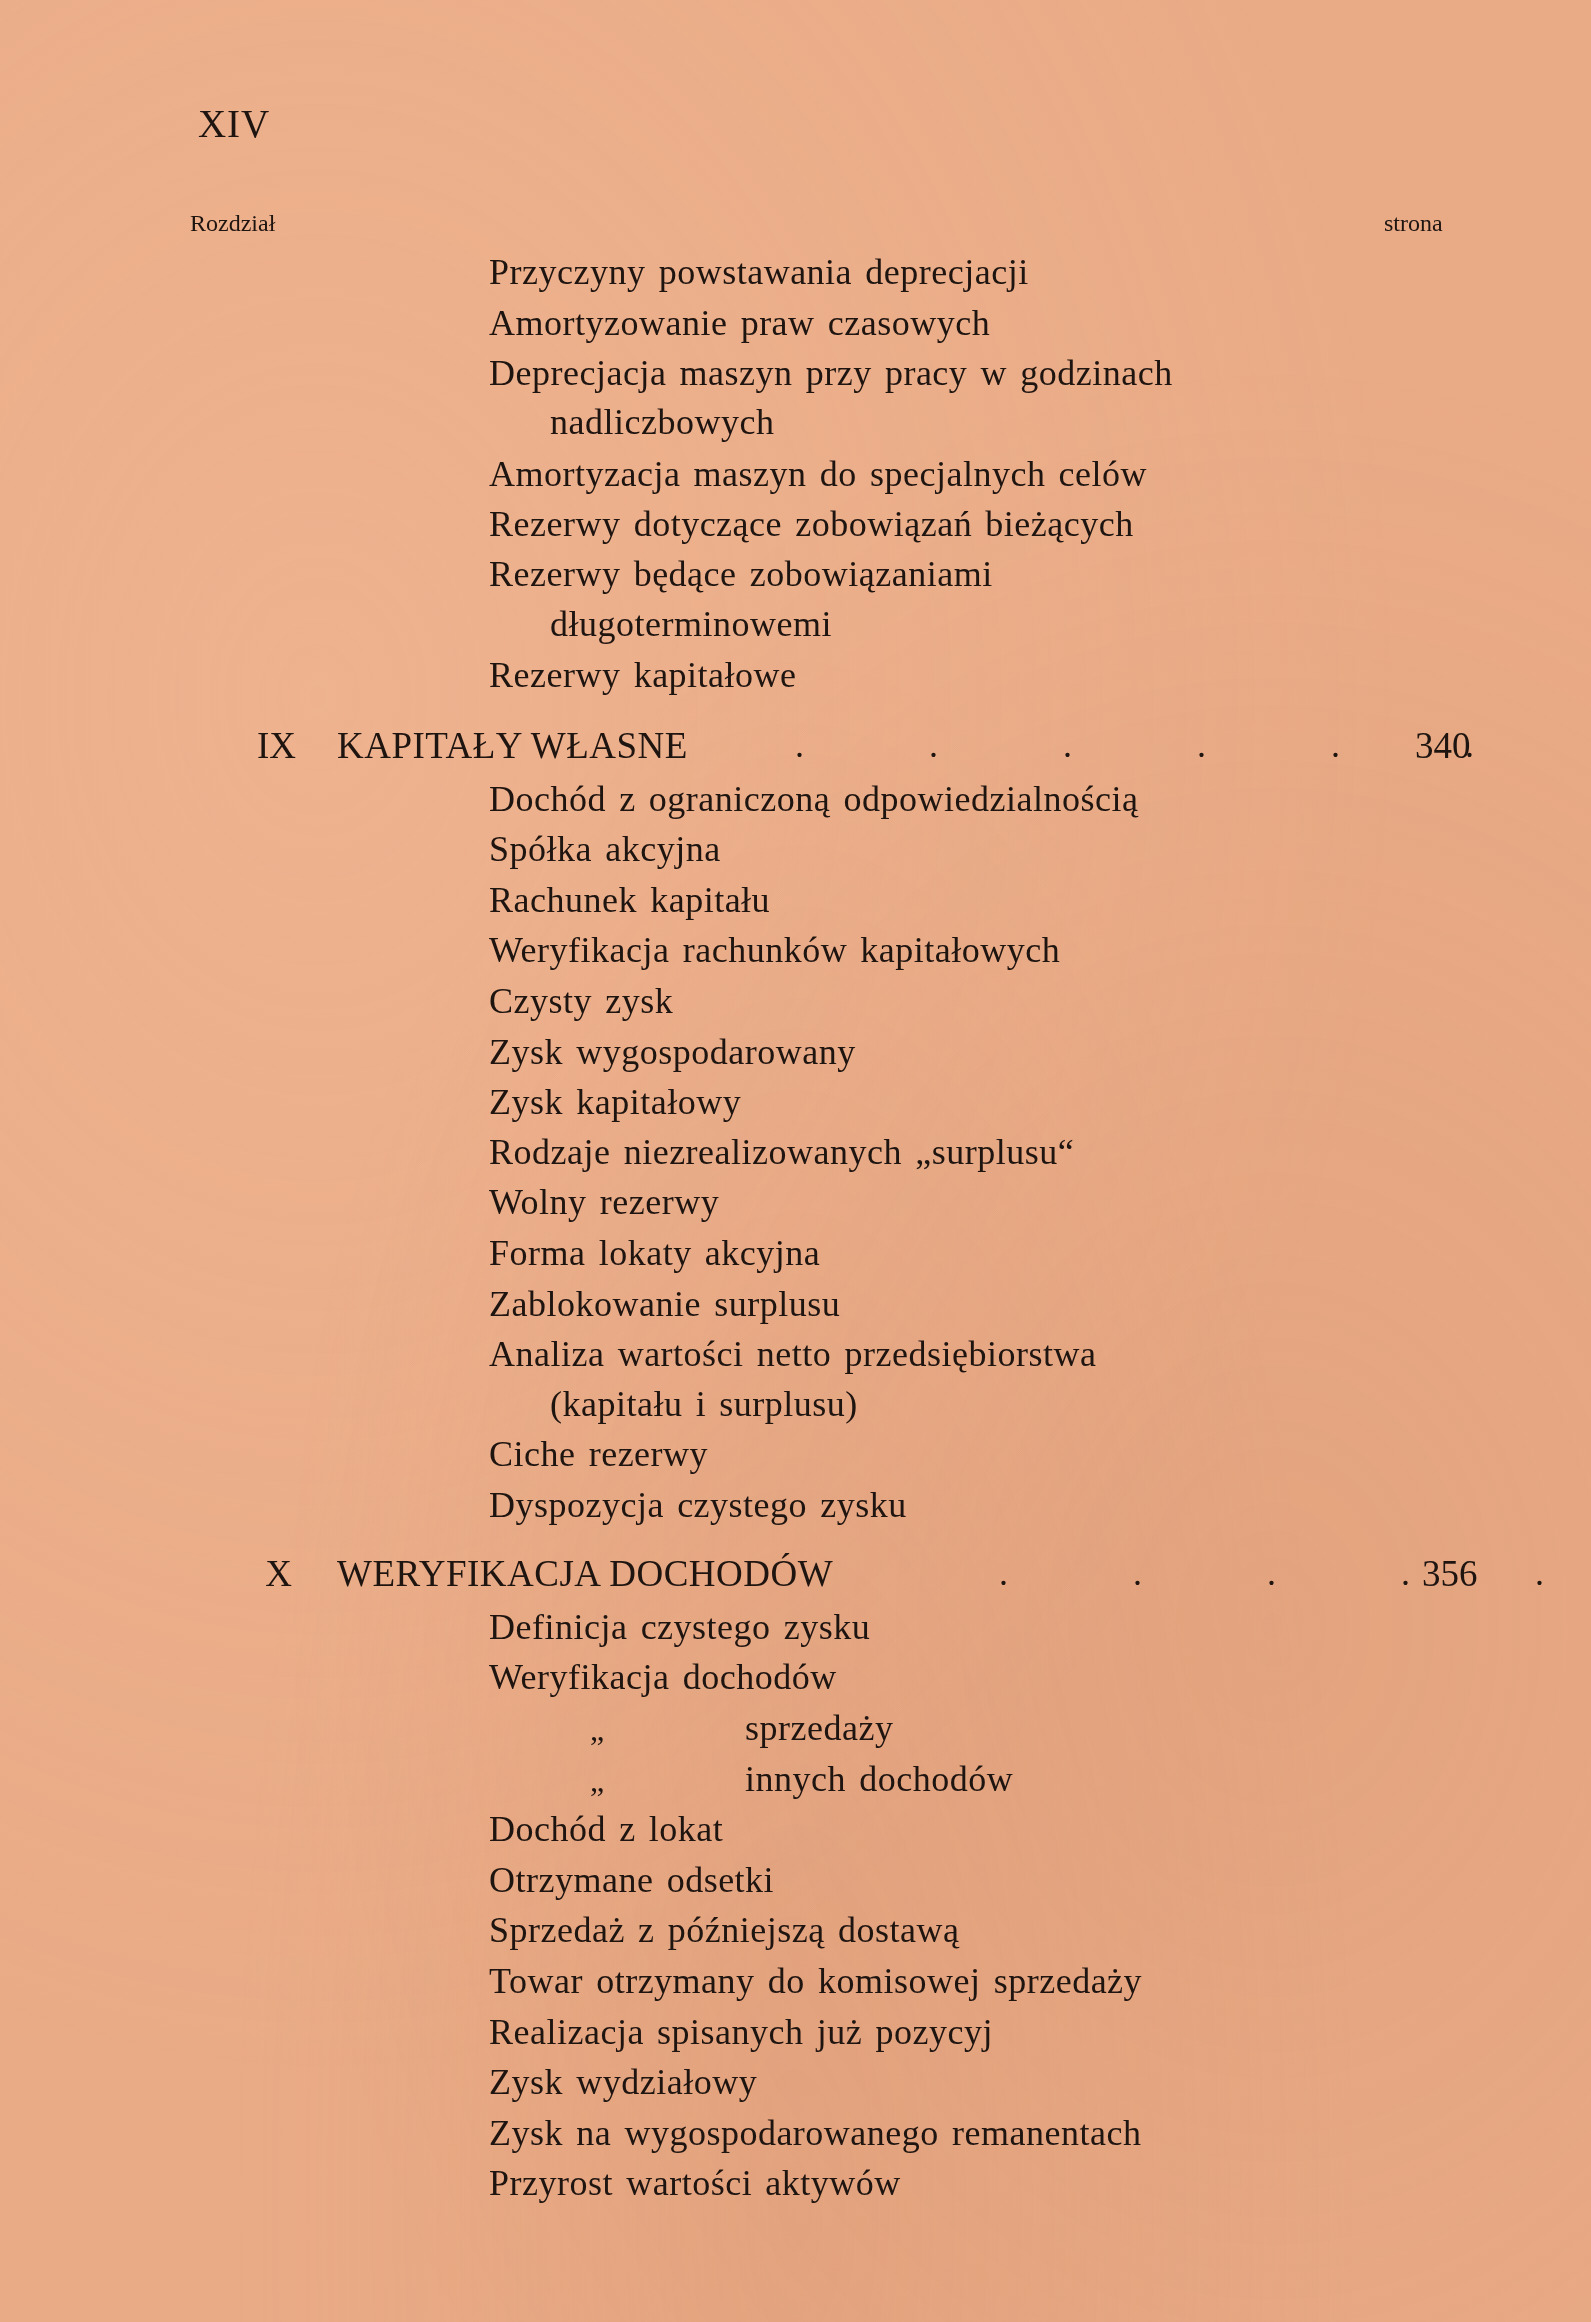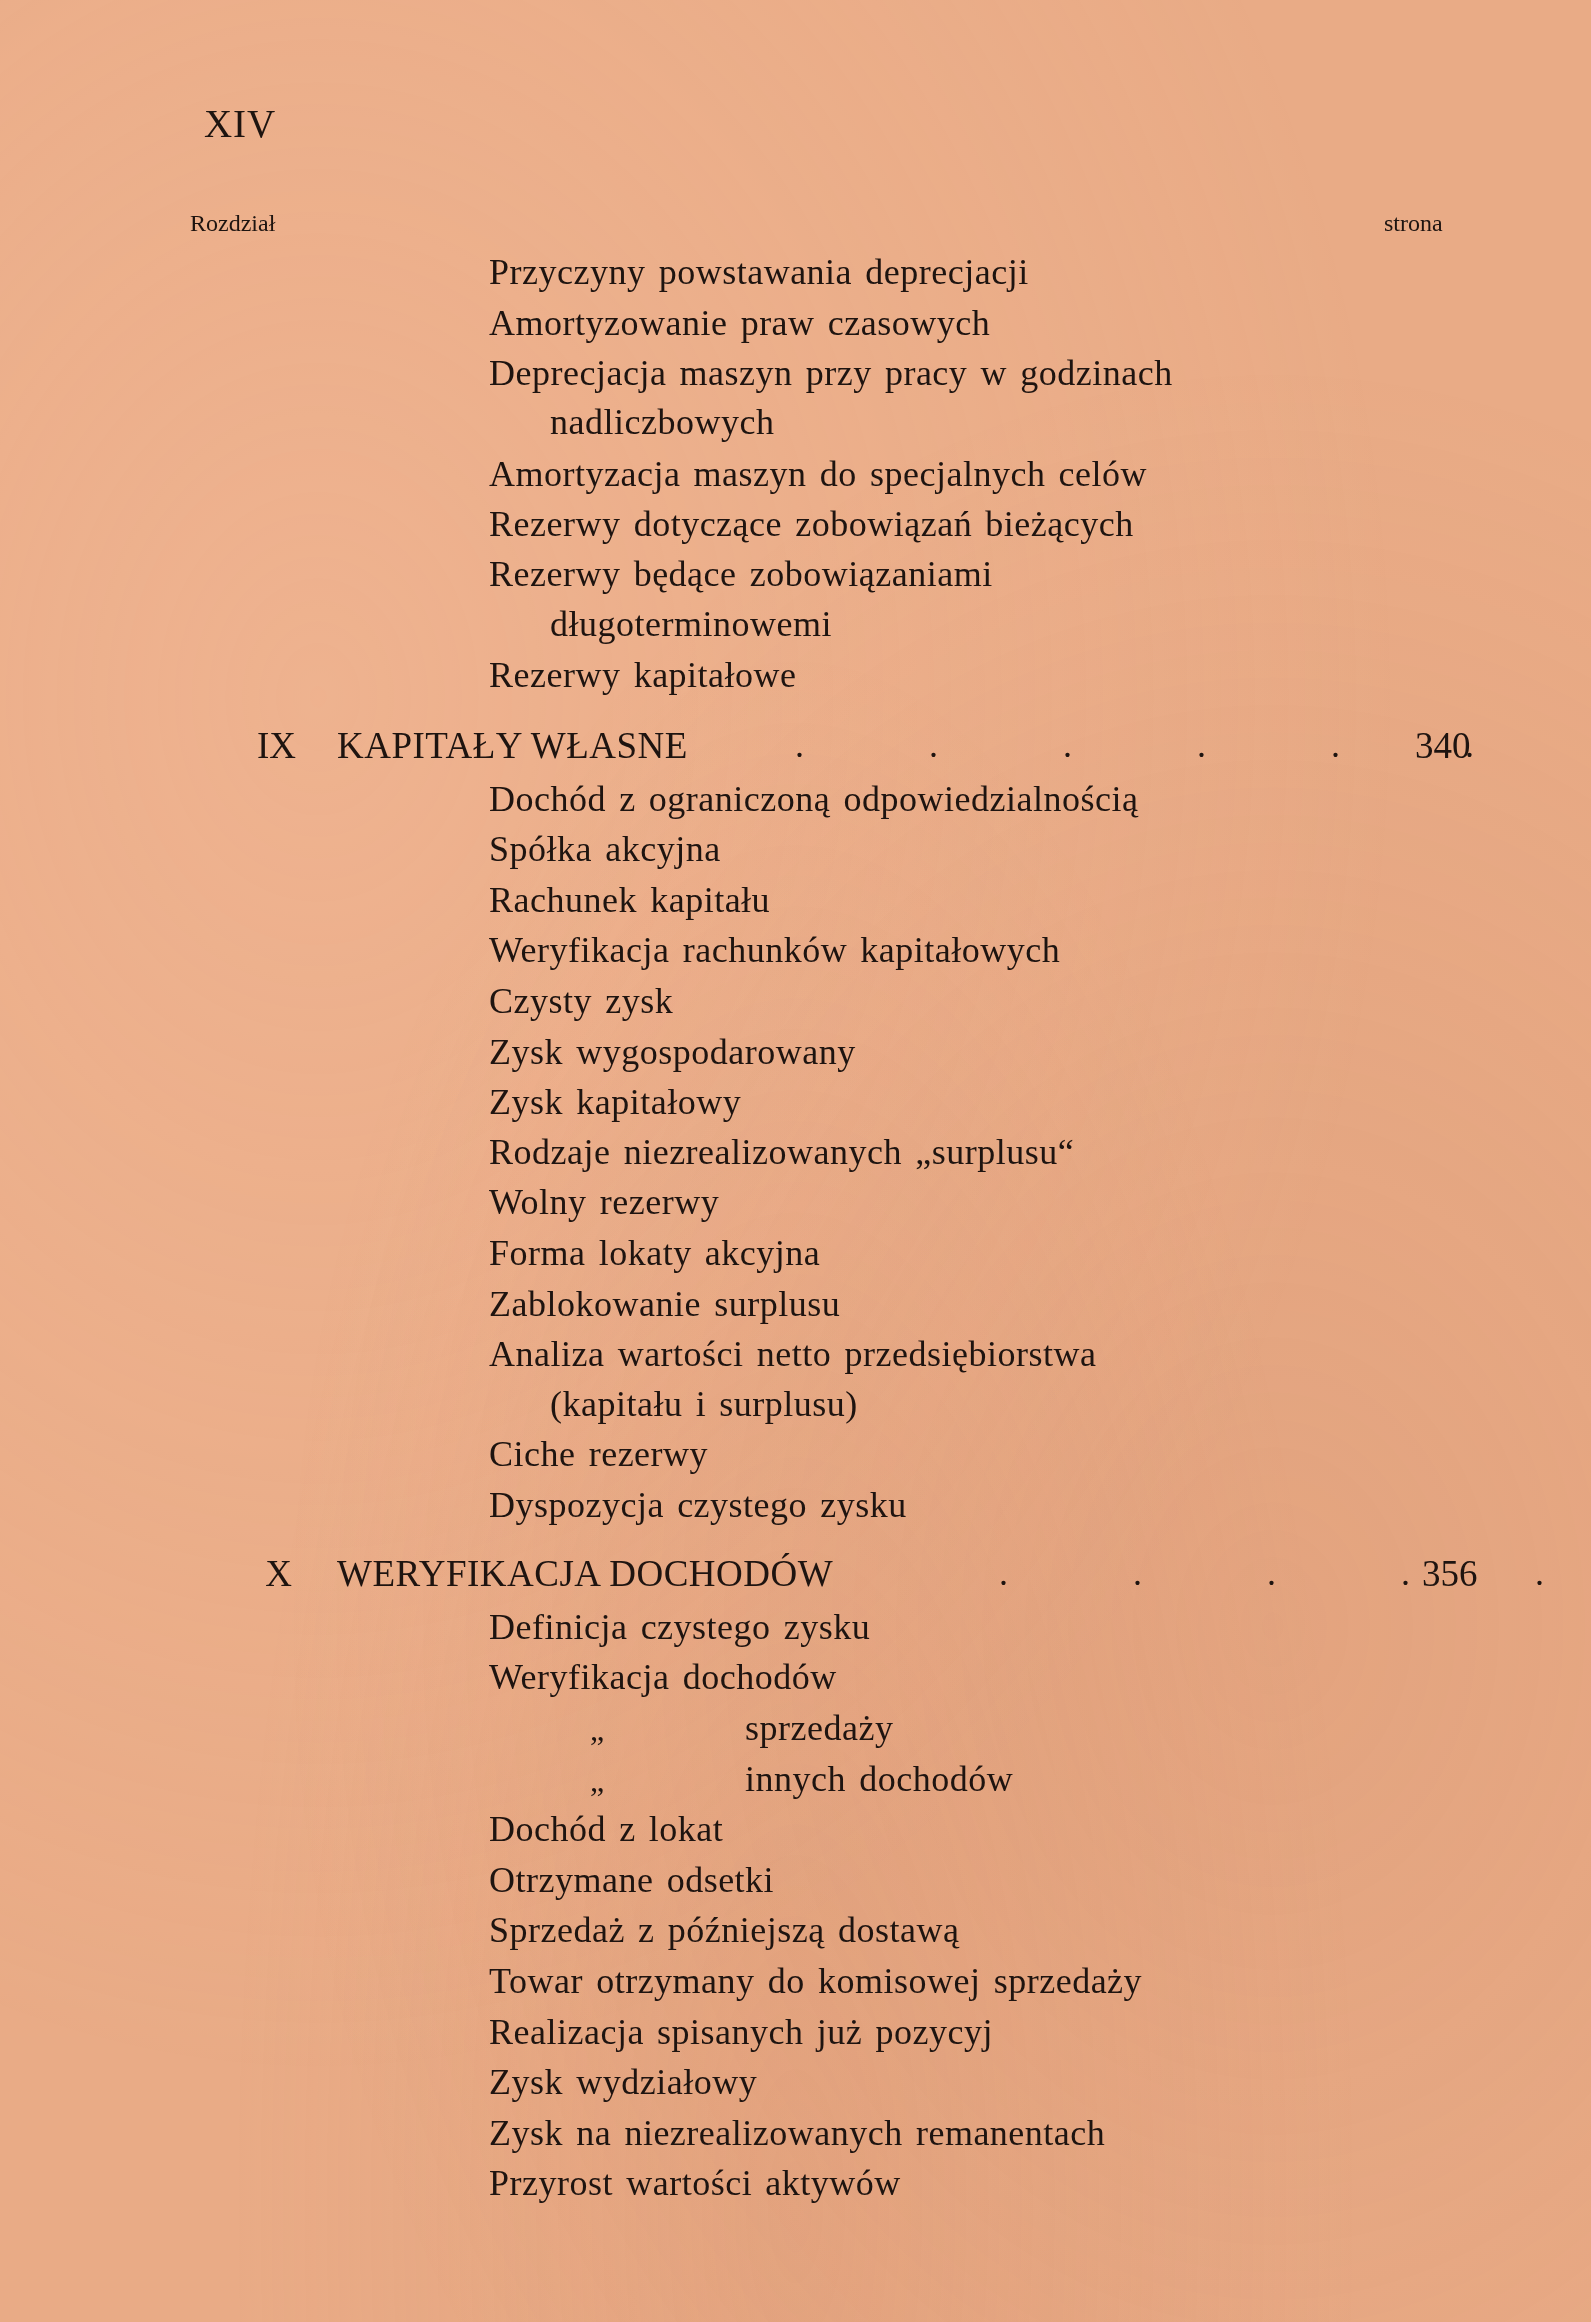--- a/index.html
+++ b/index.html
@@ -14,21 +14,21 @@
         radial-gradient(ellipse at 20% 30%, rgba(255,200,170,0.25), transparent 60%),
         radial-gradient(ellipse at 80% 70%, rgba(200,130,95,0.18), transparent 55%),
         radial-gradient(ellipse at 50% 95%, rgba(210,140,105,0.2), transparent 50%);
       position: relative;
       overflow: hidden;
       color: #1e1410;
       font-family: "Liberation Serif", "DejaVu Serif", serif;
     }
     .page-number {
       position: absolute;
-      left: 204px;
+      left: 198px;
       top: 101px;
       font-size: 39px;
       letter-spacing: 0.9px;
     }
     .col-header {
       position: absolute;
       top: 210px;
       font-size: 24px;
     }
     .col-header.left { left: 190px; }
@@ -132,16 +132,16 @@
   <div class="entry" style="top:1606px">Definicja czystego zysku</div>
   <div class="entry" style="top:1656px">Weryfikacja dochodów</div>
   <div class="entry" style="top:1707px"><span class="ditto">„</span><span>sprzedaży</span></div>
   <div class="entry" style="top:1758px"><span class="ditto">„</span><span>innych dochodów</span></div>
   <div class="entry" style="top:1808px">Dochód z lokat</div>
   <div class="entry" style="top:1859px">Otrzymane odsetki</div>
   <div class="entry" style="top:1909px">Sprzedaż z późniejszą dostawą</div>
   <div class="entry" style="top:1960px">Towar otrzymany do komisowej sprzedaży</div>
   <div class="entry" style="top:2011px">Realizacja spisanych już pozycyj</div>
   <div class="entry" style="top:2061px">Zysk wydziałowy</div>
-  <div class="entry" style="top:2112px">Zysk na niezrealizowanych remanentach</div>
+  <div class="entry" style="top:2112px">Zysk na wygospodarowanego remanentach</div>
   <div class="entry" style="top:2162px">Przyrost wartości aktywów</div>
 </div>
 
 
 </body></html>

